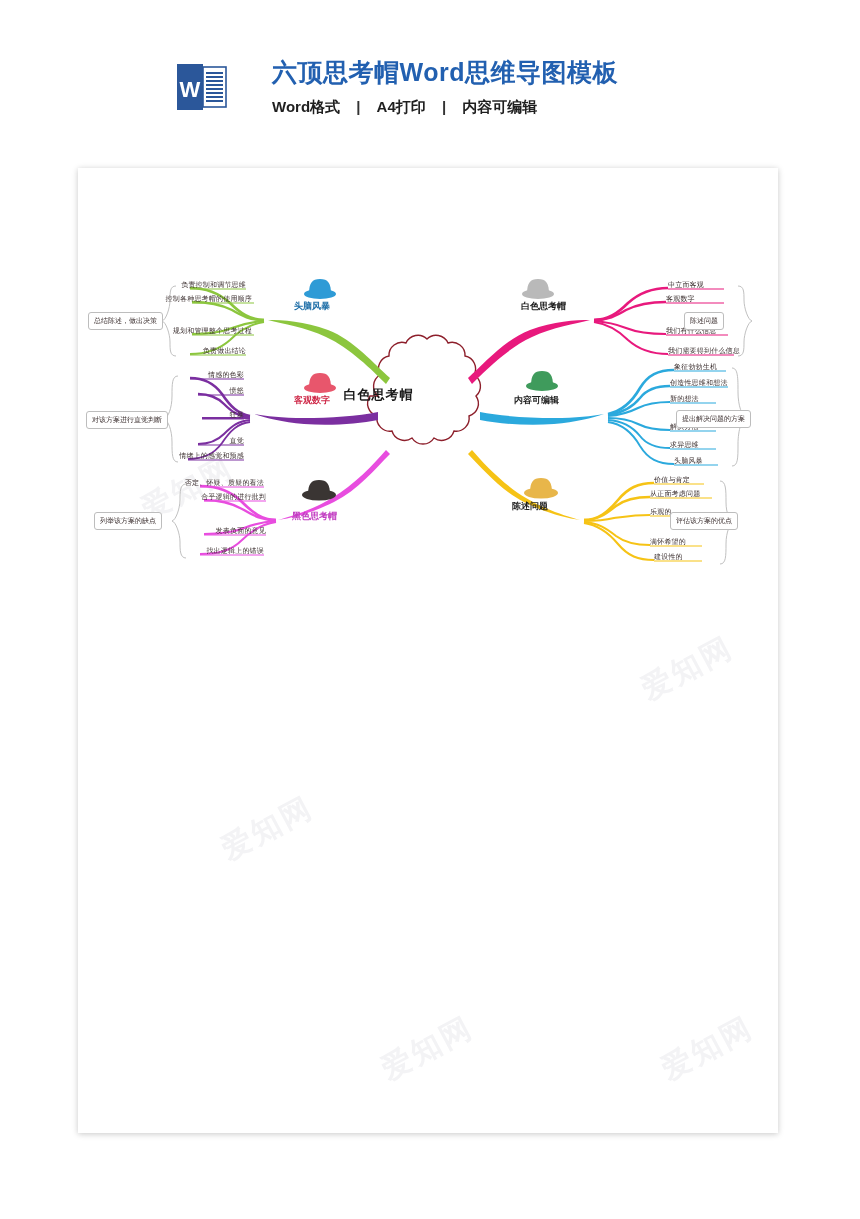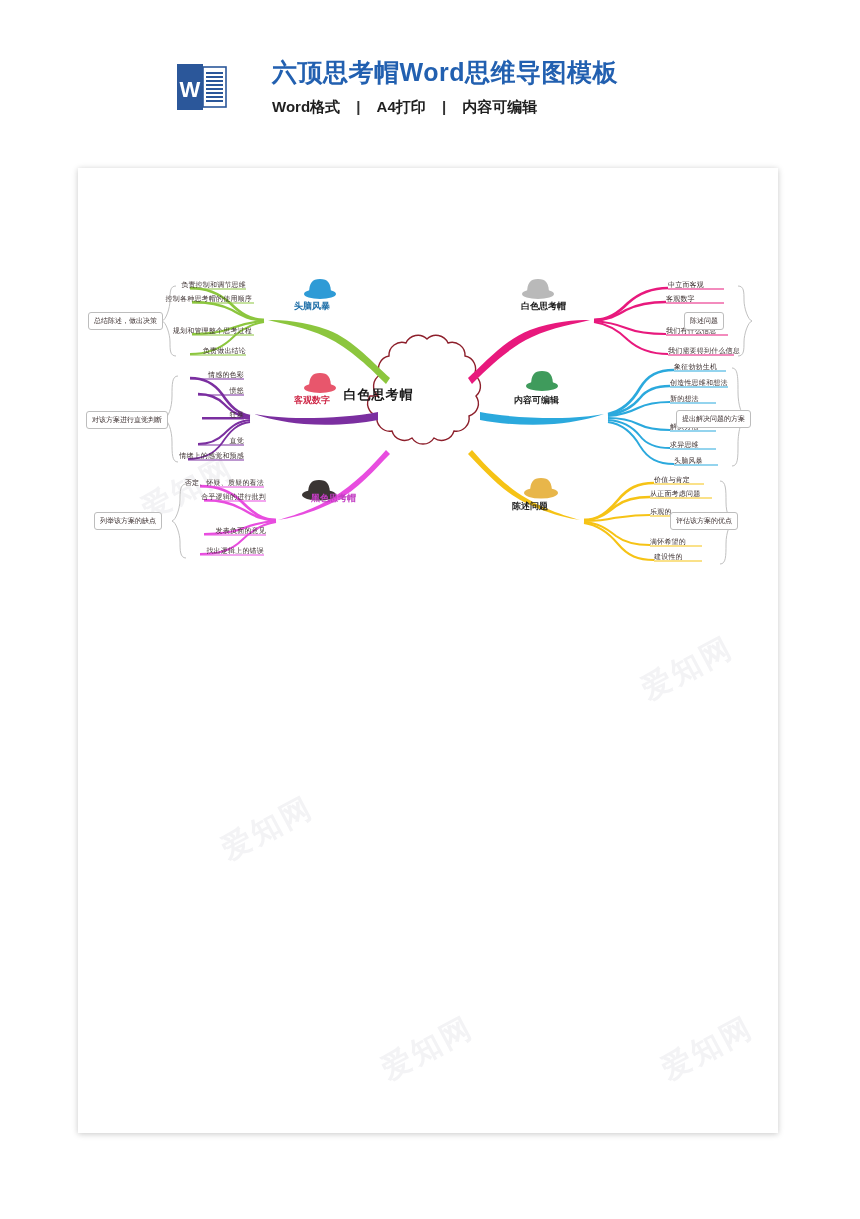--- a/index.html
+++ b/index.html
@@ -272,21 +272,21 @@
     <div class="leaf l" style="left:66px;top:268px;width:100px;">直觉</div>
     <div class="leaf l" style="left:54px;top:283px;width:112px;">情绪上的感觉和预感</div>
     <div class="summary-box" style="left:8px;top:243px;">对该方案进行直觉判断</div>
 
     <div class="hat-icon" style="left:222px;top:308px;">
       <svg width="38" height="26" viewBox="0 0 38 26">
         <ellipse cx="19" cy="19" rx="17" ry="5.5" fill="#3a3533"></ellipse>
         <path d="M8,19 C8,8 11,4 19,4 C27,4 30,8 30,19 Z" fill="#3a3533"></path>
       </svg>
     </div>
-    <div class="hat-label" style="left:214px;top:324px;color:#c23cc2;margin-left:19px;">黑色思考帽</div>
+    <div class="hat-label" style="left:214px;top:342px;color:#c23cc2;">黑色思考帽</div>
     <div class="leaf l" style="left:62px;top:310px;width:124px;">否定、怀疑、质疑的看法</div>
     <div class="leaf l" style="left:66px;top:324px;width:122px;">合乎逻辑的进行批判</div>
     <div class="leaf l" style="left:66px;top:358px;width:122px;">发表负面的意见</div>
     <div class="leaf l" style="left:62px;top:378px;width:124px;">找出逻辑上的错误</div>
     <div class="summary-box" style="left:16px;top:344px;">列举该方案的缺点</div>
 
     <div class="hat-icon" style="left:442px;top:108px;">
       <svg width="36" height="24" viewBox="0 0 36 24">
         <ellipse cx="18" cy="18" rx="16" ry="5" fill="#b9b9b9"></ellipse>
         <path d="M7,18 C7,7 10,3 18,3 C26,3 29,7 29,18 Z" fill="#b9b9b9"></path>

